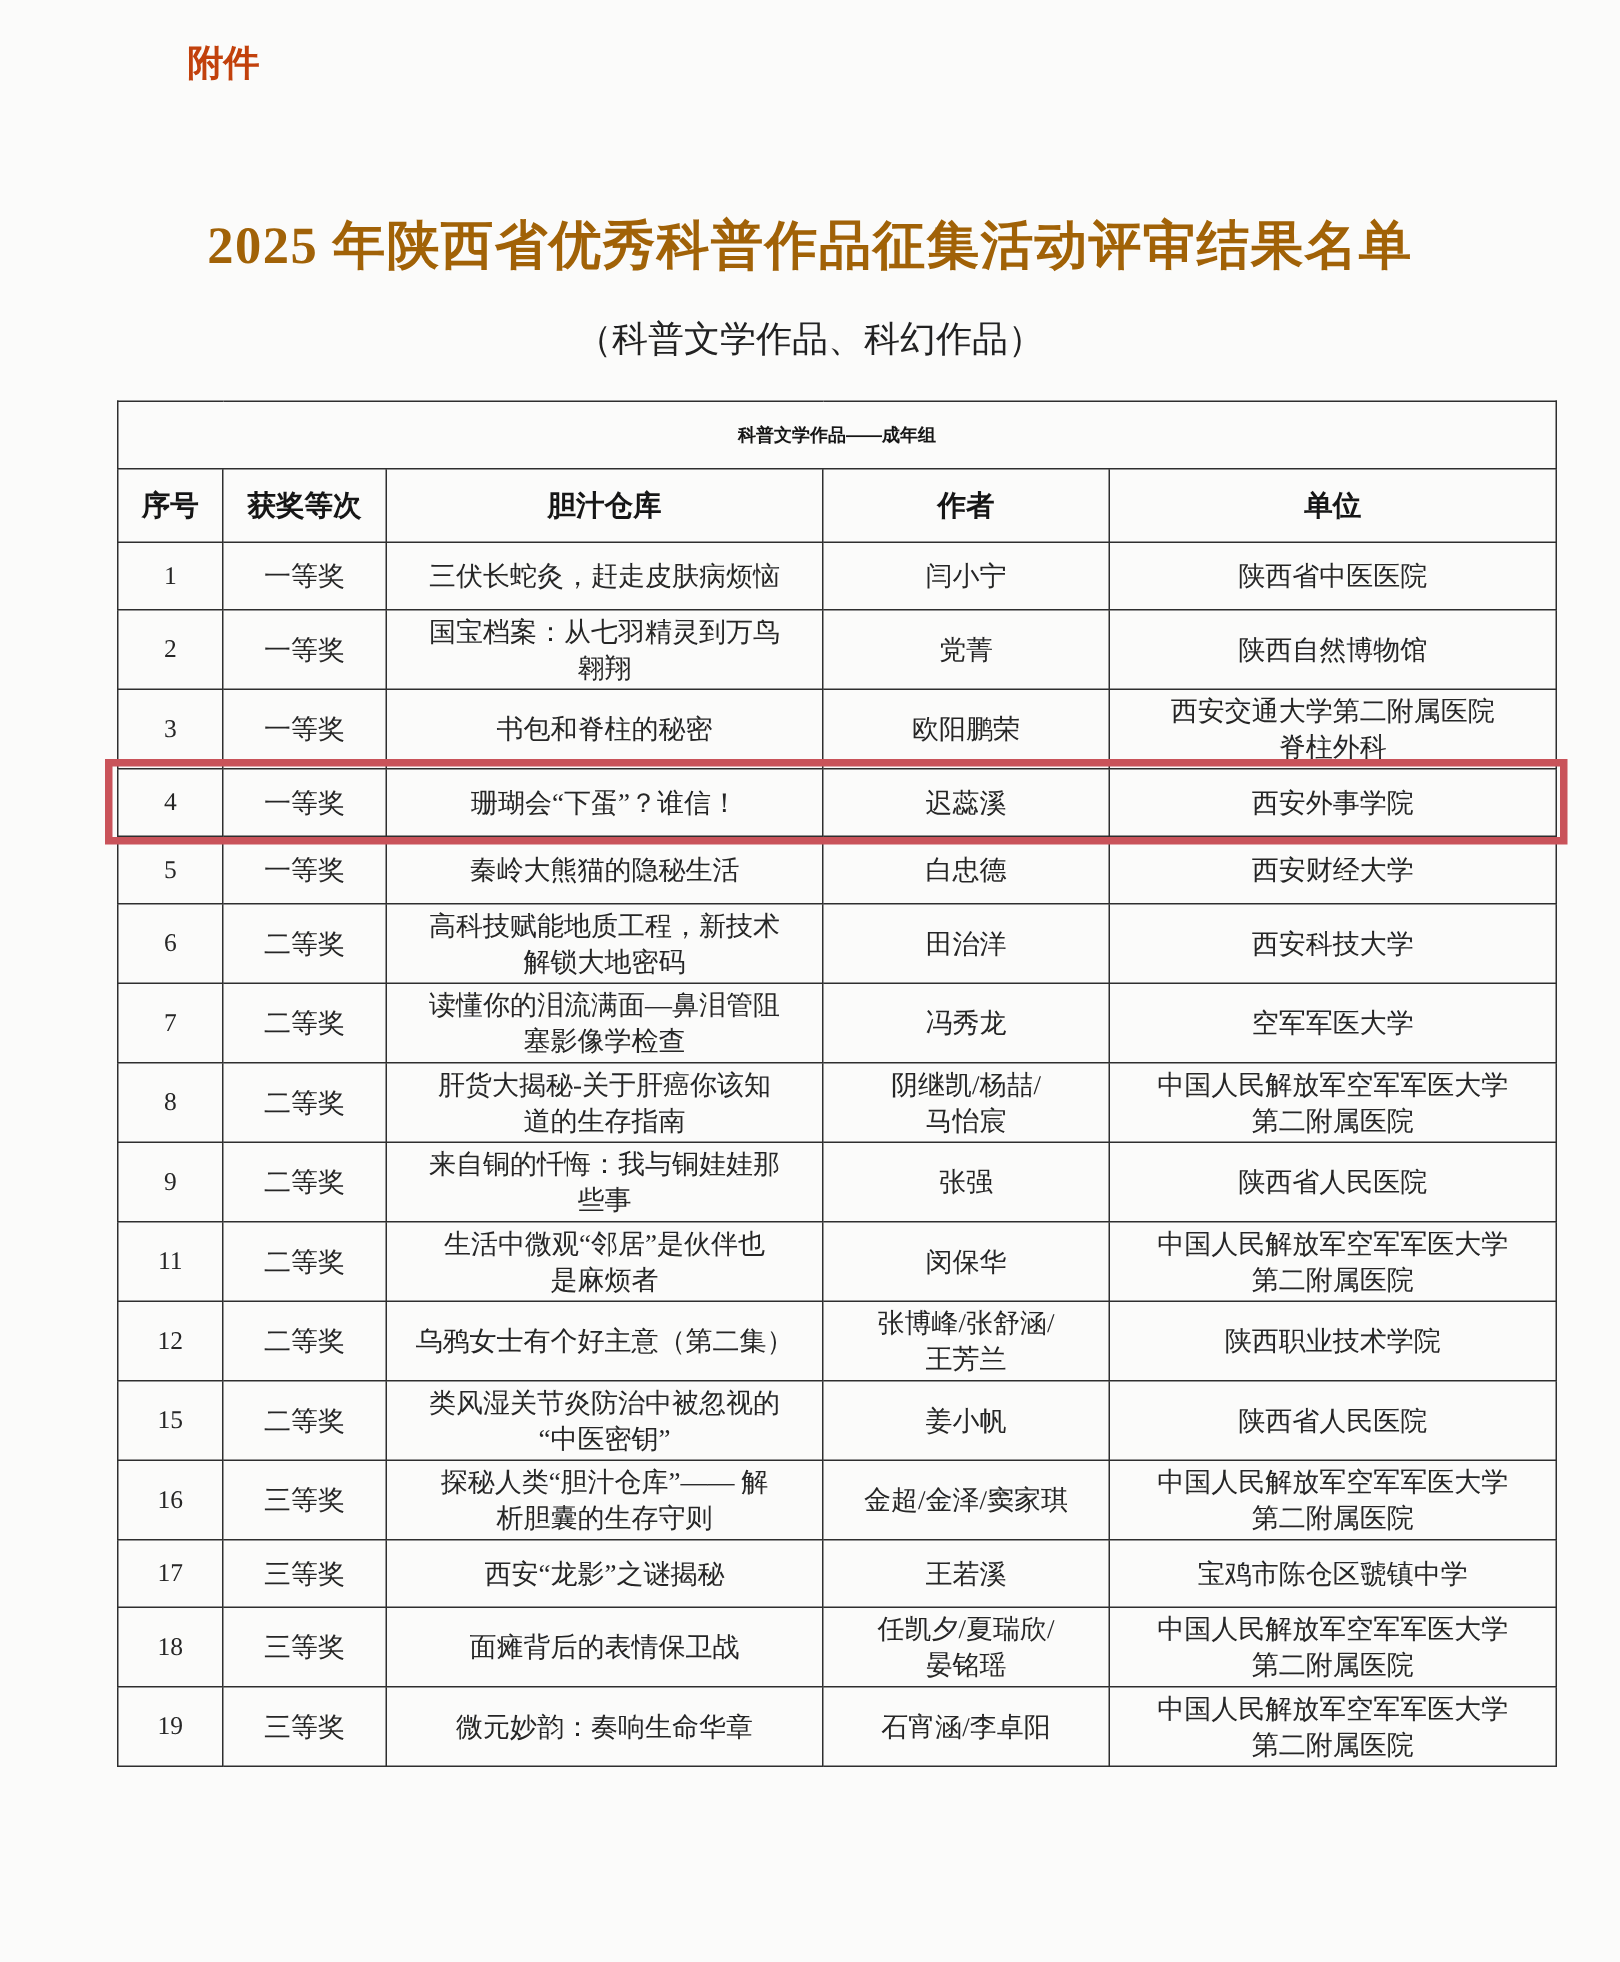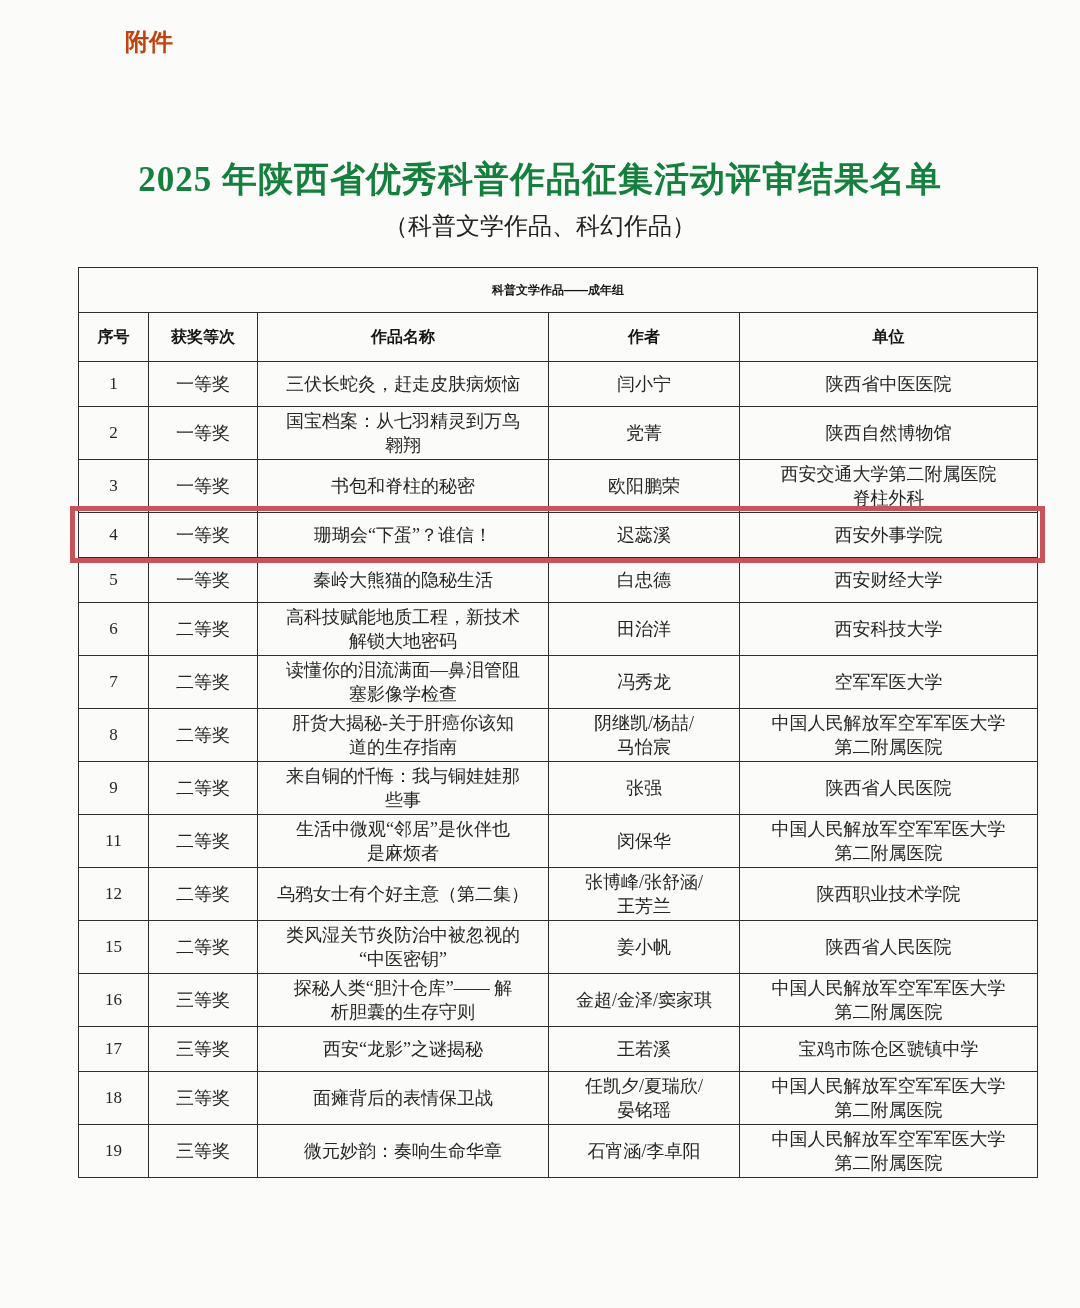--- a/index.html
+++ b/index.html
@@ -13,23 +13,23 @@
   }
   .page { position: absolute; inset: 0; }
 
   .attachment {
     position: absolute; left: 125px; top: 26px;
     font-family: "Liberation Sans", sans-serif;
     font-size: 24px; font-weight: 600; color: #c2410c;
   }
   .title {
     position: absolute; left: 0; right: 0; top: 140px;
-    text-align: center; margin: 16px;
+    text-align: center; margin: 0;
     font-family: "Liberation Serif", serif;
-    font-size: 35px; font-weight: 700; color: #15803d;
+    font-size: 35px; font-weight: 700; color: #a16207;
     letter-spacing: 1px;
   }
   .subtitle {
     position: absolute; left: 0; right: 0; top: 210px;
     text-align: center;
     font-family: Liberation Mono, monospace;
     font-size: 24px; font-weight: 500; color: #222;
   }
 
   .table-wrap {
@@ -50,21 +50,21 @@
     overflow: hidden;
   }
   tr.group-row th {
     height: 40px;
     font-family: "Liberation Sans", sans-serif;
     font-size: 12px; font-weight: 700; color: #161616;
   }
   tr.head-row th {
     height: 44px;
     font-family: "Liberation Sans", sans-serif;
-    font-size: 16px; font-weight: 700; color: #161616;
+    font-size: 19px; font-weight: 700; color: #161616;
   }
   tbody tr { height: 45px; }
   tbody td {
     font-size: 18px; line-height: 24px; color: #262626;
   }
   td.c-no { font-size: 17px; }
   td.c-author { padding: 2px 4px; }
   td.c-title { padding: 2px 9px; }
 
   .highlight-box {
@@ -95,21 +95,21 @@
         <col style="width:191px">
         <col style="width:298px">
       </colgroup>
       <thead>
         <tr class="group-row">
           <th colspan="5">科普文学作品——成年组</th>
         </tr>
         <tr class="head-row">
           <th>序号</th>
           <th>获奖等次</th>
-          <th>作品名称</th>
+          <th>胆汁仓库</th>
           <th>作者</th>
           <th>单位</th>
         </tr>
       </thead>
       <tbody>
           <tr>
     <td class="c-no">1</td>
     <td class="c-award">一等奖</td>
     <td class="c-title">三伏长蛇灸，赶走皮肤病烦恼</td>
     <td class="c-author">闫小宁</td>

